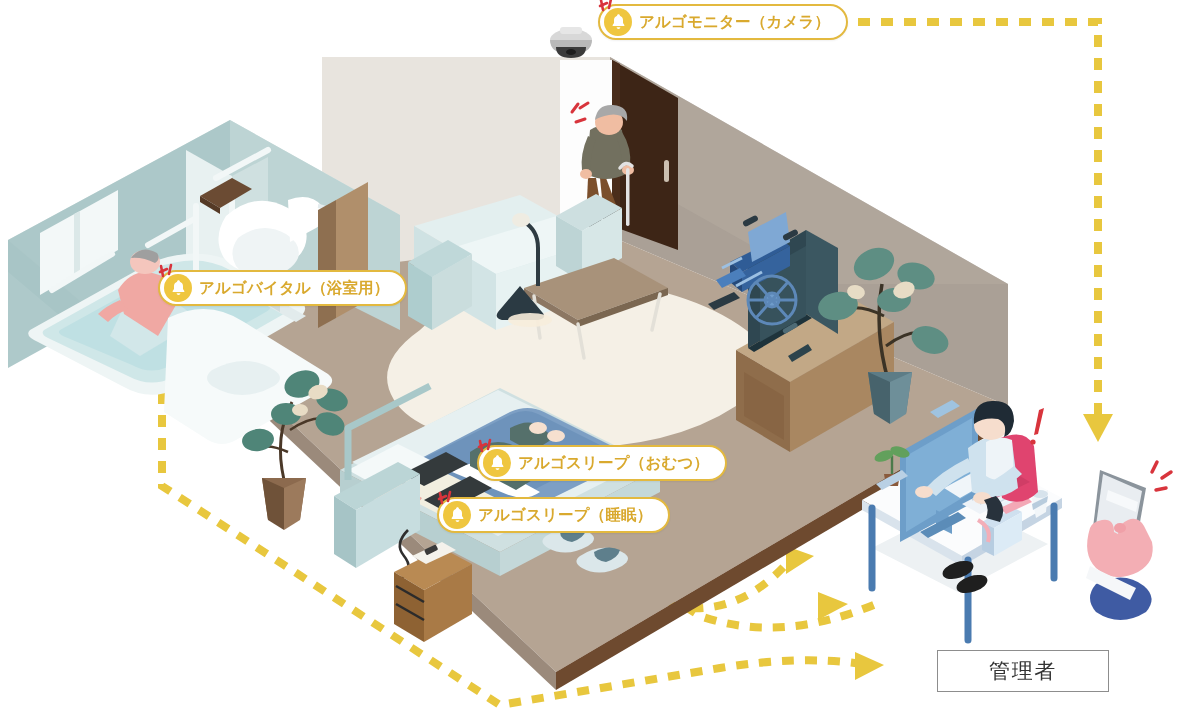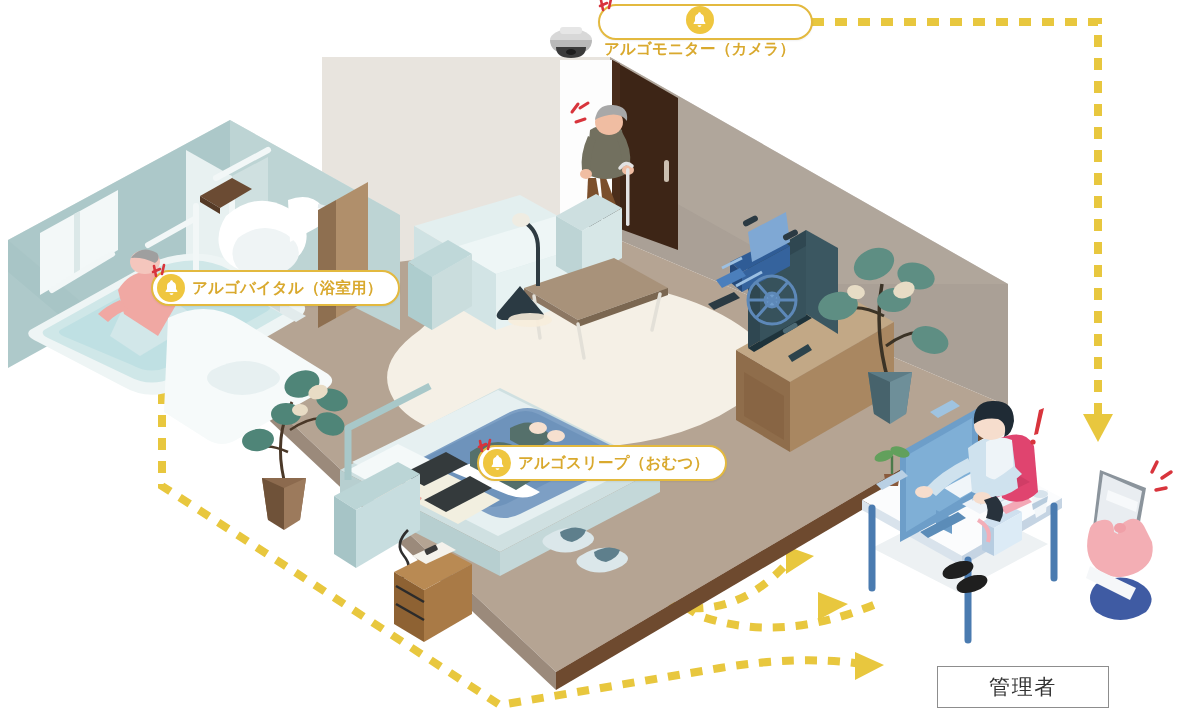--- a/index.html
+++ b/index.html
@@ -12,43 +12,43 @@
   svg.scene{position:absolute;left:0;top:0;width:1185px;height:721px;}
 
   
   .frame-label{
     position:absolute;box-sizing:border-box;
     border:1.6px solid #8d8d8d;background:#ffffff;
     display:flex;align-items:center;justify-content:center;
     color:#333333;letter-spacing:.08em;
   }
   #label-room{left:123px;top:33px;width:170px;height:42px;font-size:22px;}
-  #label-admin{left:937px;top:650px;width:172px;height:42px;font-size:21px;margin-top:16px;}
+  #label-admin{left:937px;top:650px;width:172px;height:42px;font-size:21px;}
 
   
   .pill{
     position:absolute;box-sizing:border-box;height:36px;
     background:#ffffff;border:2px solid #e3b93f;border-radius:19px;
     display:flex;align-items:center;gap:7px;
     padding:0 16px 0 4px;white-space:nowrap;
     box-shadow:0 1px 2px rgba(0,0,0,.06);
   }
   .pill .bell-badge{
     flex:0 0 auto;width:28px;height:28px;border-radius:50%;
     background:#efc63f;display:flex;align-items:center;justify-content:center;
   }
   .pill .bell-badge svg{display:block;}
   .pill .pill-text{
     font-size:15.5px;font-weight:bold;color:#d9a92e;letter-spacing:.01em;
     line-height:1;
   }
   .alert-mark{position:absolute;left:-2px;top:-11px;width:26px;height:20px;pointer-events:none;}
 
-  #pill-monitor{left:598px;top:4px;flex-direction:column;}
-  #pill-vital  {left:151px;top:270px;}
+  #pill-monitor{left:598px;top:4px;}
+  #pill-vital  {left:158px;top:270px;}
   #pill-detect {left:477px;top:445px;}
   #pill-sleep  {left:437px;top:497px;}
 
   
   .frame-label,.pill{z-index:40;}
   svg.scene{z-index:10;}
   svg.flows{z-index:30;}
 </style>
 </head>
 <body>
@@ -528,14 +528,30 @@
     </svg>
     <span class="bell-badge">
       <svg width="17" height="18" viewBox="0 0 17 18">
         <path d="M8.5 1.2c-.8 0-1.4.6-1.4 1.3 0 .1 0 .2.1.3C5.3 3.4 4 5 4 7v3.1L2.7 12c-.3.4 0 1 .5 1h10.6c.5 0 .8-.6.5-1L13 10.1V7c0-2-1.3-3.6-3.2-4.2 0-.1.1-.2.1-.3 0-.7-.6-1.3-1.4-1.3z" fill="#ffffff"></path>
         <path d="M6.6 14.2c.1 1 .9 1.7 1.9 1.7s1.8-.7 1.9-1.7H6.6z" fill="#ffffff"></path>
       </svg>
     </span>
     <span class="pill-text">アルゴスリープ（おむつ）</span>
   </div>
 
+  <div class="pill" id="pill-sleep">
+    <svg class="alert-mark" viewBox="0 0 26 20">
+      <g stroke="#d8343c" stroke-width="2.6" stroke-linecap="round" fill="none">
+        <path d="M5,15 L3,5"></path>
+          <path d="M11,13 L13,4"></path>
+          <path d="M2,11 L9,8"></path>
+      </g>
+    </svg>
+    <span class="bell-badge">
+      <svg width="17" height="18" viewBox="0 0 17 18">
+        <path d="M8.5 1.2c-.8 0-1.4.6-1.4 1.3 0 .1 0 .2.1.3C5.3 3.4 4 5 4 7v3.1L2.7 12c-.3.4 0 1 .5 1h10.6c.5 0 .8-.6.5-1L13 10.1V7c0-2-1.3-3.6-3.2-4.2 0-.1.1-.2.1-.3 0-.7-.6-1.3-1.4-1.3z" fill="#ffffff"></path>
+        <path d="M6.6 14.2c.1 1 .9 1.7 1.9 1.7s1.8-.7 1.9-1.7H6.6z" fill="#ffffff"></path>
+      </svg>
+    </span>
+    <span class="pill-text">アルゴスリープ（睡眠）</span>
+  </div>
 
 </div>
 
 </body></html>

